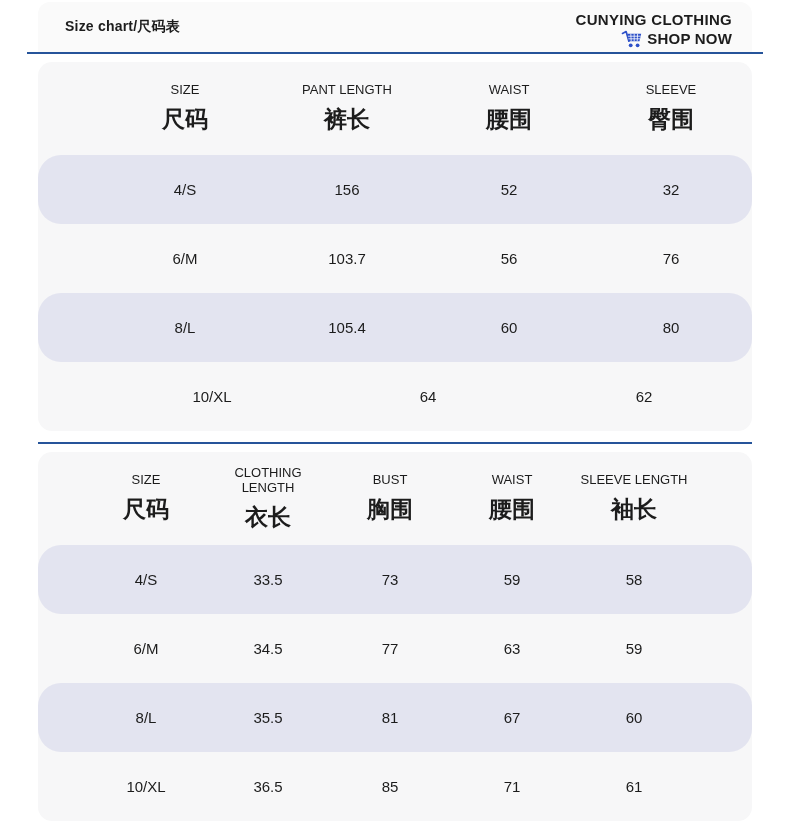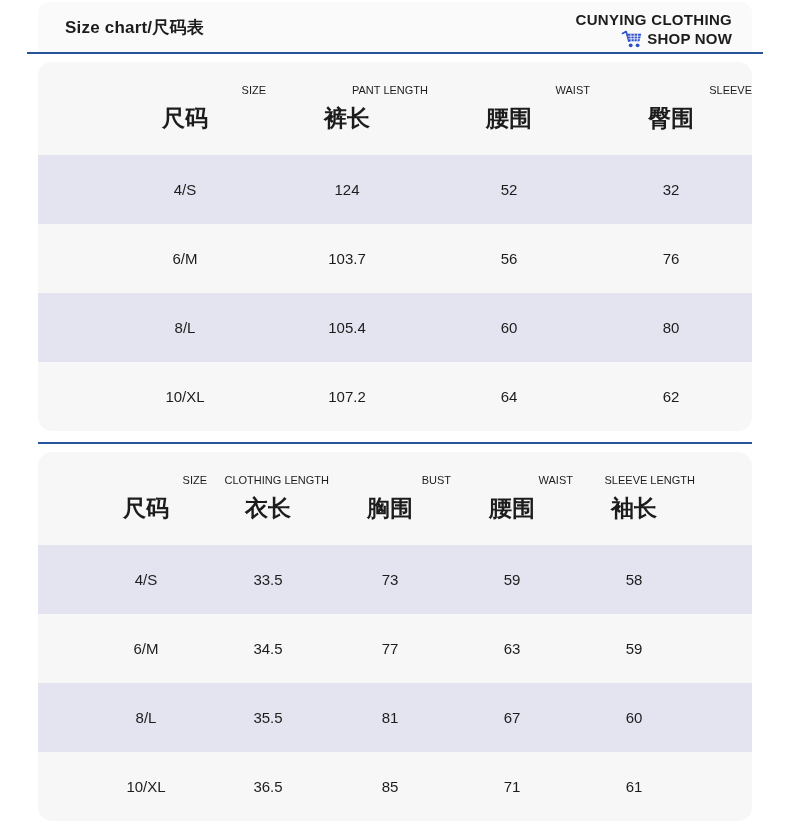--- a/index.html
+++ b/index.html
@@ -8,36 +8,36 @@
     width: 790px; height: 838px; overflow: hidden;
     font-family: "Liberation Sans", "DejaVu Sans", sans-serif;
     color: #1c1c1c;
   }
   .topbar {
     margin: 2px 38px 0; height: 50px; background: #fafafa;
     border-radius: 12px 12px 0 0;
     display: flex; justify-content: space-between; align-items: center;
     padding: 0 20px 0 27px;
   }
-  .page-title { font-size: 17px; font-weight: bold; letter-spacing: 0.2px; }
+  .page-title { font-size: 14px; font-weight: bold; letter-spacing: 0.2px; }
   .brand { display: flex; flex-direction: column; align-items: flex-end; gap: 2px; margin-top: 4px; }
   .brand-name { font-size: 15px; font-weight: bold; letter-spacing: 0.3px; }
   .brand-sub { display: flex; align-items: center; gap: 5px; }
   .shopnow { font-size: 15px; font-weight: bold; letter-spacing: 0.2px; }
   .rule { height: 2px; background: #26549a; margin: 0 27px; }
   .rule.mid { margin: 11px 38px 0; }
   .card {
     margin: 8px 38px 0; background: #f7f7f8;
     border-radius: 14px; overflow: hidden;
   }
   .thead { height: 93px; display: flex; align-items: center; }
   .th { flex: 1 1 0; text-align: center; }
-  .th .en { font-size: 11px; margin-bottom: 7px; color: #1c1c1c; text-align: right; }
+  .th .en { font-size: 13px; margin-bottom: 7px; color: #1c1c1c; }
   .th .zh { font-size: 23px; font-weight: bold; }
-  .trow { height: 69px; display: flex; align-items: center; }
+  .trow { height: 69px; display: flex; align-items: center; border-radius: 23px; }
   .trow.stripe { background: #e3e4f0; }
   .td { flex: 1 1 0; text-align: center; font-size: 15px; }
   .cart-svg { display: block; }
 </style>
 </head>
 <body>
 
 <div class="page">
 
   <header class="topbar">
@@ -73,39 +73,38 @@
           <div class="en">WAIST</div>
           <div class="zh">腰围</div>
         </div>
         <div class="th">
           <div class="en">SLEEVE</div>
           <div class="zh">臀围</div>
         </div>
       </div>
       <div class="trow stripe" style="padding: 0px 0px 0px 66px;">
         <div class="td">4/S</div>
-        <div class="td">124</div>
+        <div class="td">156</div>
         <div class="td">52</div>
         <div class="td">32</div>
       </div>
       <div class="trow" style="padding: 0px 0px 0px 66px;">
         <div class="td">6/M</div>
         <div class="td">103.7</div>
         <div class="td">56</div>
         <div class="td">76</div>
       </div>
       <div class="trow stripe" style="padding: 0px 0px 0px 66px;">
         <div class="td">8/L</div>
         <div class="td">105.4</div>
         <div class="td">60</div>
         <div class="td">80</div>
       </div>
       <div class="trow" style="padding: 0px 0px 0px 66px;">
         <div class="td">10/XL</div>
-        <div class="td">107.2</div>
         <div class="td">64</div>
         <div class="td">62</div>
       </div>
     </section>
 
   <div class="rule mid"></div>
 
   <section class="card" id="table-1">
       <div class="thead" style="padding: 0px 57px 0px 47px;">
         <div class="th">

